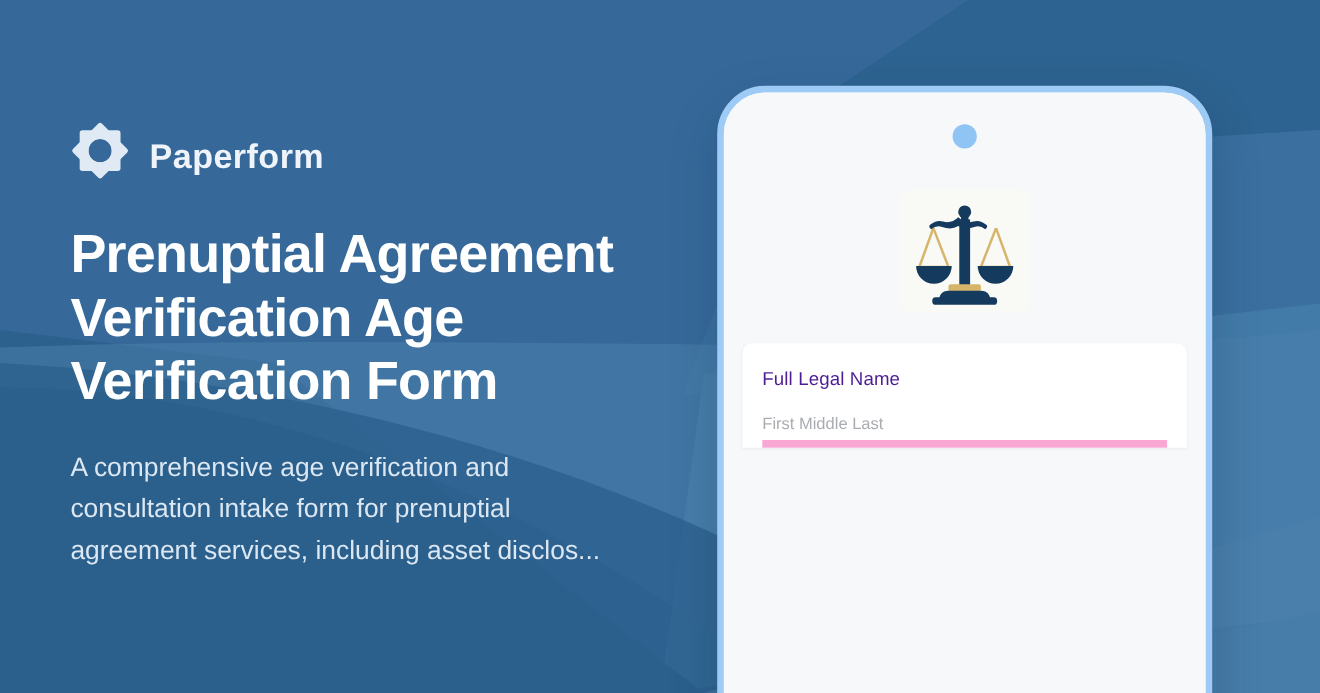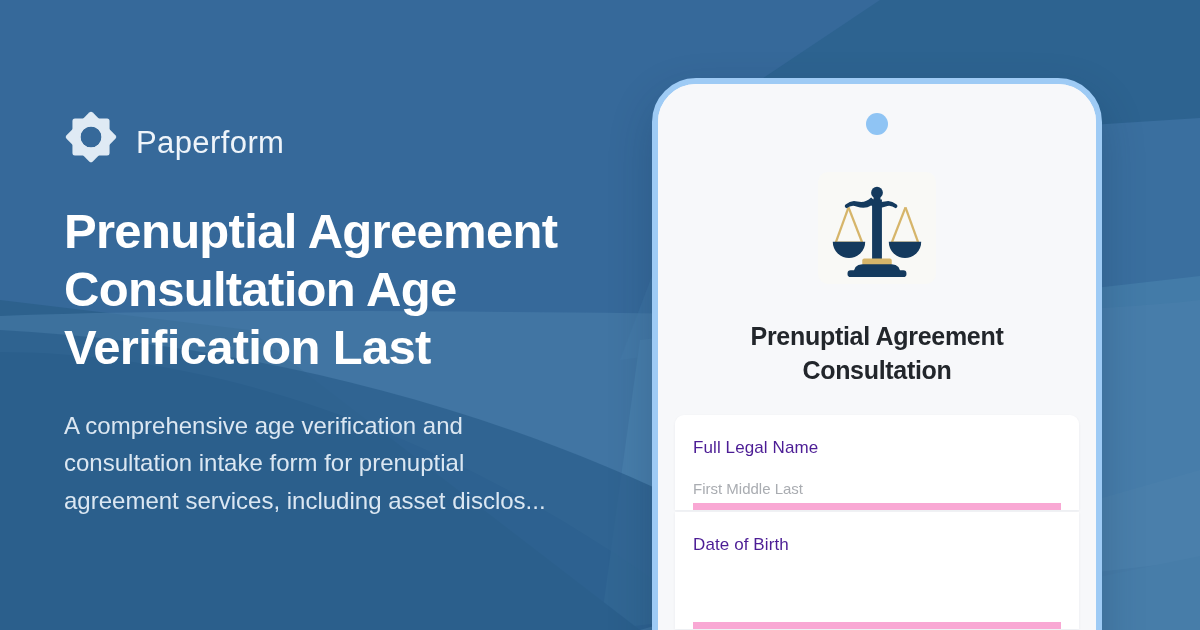--- a/index.html
+++ b/index.html
@@ -36,21 +36,21 @@
     display:flex;
     align-items:center;
     gap:18px;
     margin-bottom:38px;
   }
   .brand-mark { width:54px; height:54px; display:block; flex:0 0 auto; }
   .brand-name {
     font-size:31px;
     letter-spacing:.4px;
     color:#eef4fa;
-    font-weight:400;
+    font-weight:700;
     margin-top:13px;
   }
 
   .headline {
     font-size:49px;
     line-height:1.19;
     font-weight:700;
     color:#ffffff;
     letter-spacing:-0.7px;
     max-width:545px;
@@ -186,21 +186,21 @@
           <g mask="url(#holeMask)">
             <rect x="10" y="10" width="44" height="44" rx="3" fill="#dfeaf4"></rect>
             <rect x="10" y="10" width="44" height="44" rx="3" fill="#dfeaf4" transform="rotate(45 32 32)"></rect>
           </g>
           <circle cx="32" cy="32" r="13.8" fill="none" stroke="#dfeaf4" stroke-width="2.6"></circle>
         </svg>
       </span>
       <span class="brand-name">Paperform</span>
     </div>
 
-    <h1 class="headline">Prenuptial Agreement Consultation Age Verification Last</h1>
+    <h1 class="headline">Prenuptial Agreement Verification Age Verification Form</h1>
 
     <p class="subhead">A comprehensive age verification and consultation intake form for prenuptial agreement services, including asset disclos...</p>
   </div>
 
   <div class="phone">
     <div class="phone-screen">
 
       <div class="camera-dot"></div>
 
       <svg class="form-icon" viewBox="0 0 120 114" xmlns="http://www.w3.org/2000/svg" aria-hidden="true">
@@ -225,35 +225,28 @@
         <rect x="56.5" y="24" width="7" height="8" fill="#143a5e"></rect>
 
         <rect x="55" y="28" width="10" height="63" fill="#143a5e"></rect>
 
         <rect x="45" y="88" width="30" height="7" rx="2" fill="#d6b56a"></rect>
 
         <path d="M36 105 q0 -11 9 -11 h30 q9 0 9 11 Z" fill="#143a5e"></path>
         <rect x="30" y="100" width="60" height="7" rx="3.2" fill="#143a5e"></rect>
       </svg>
 
-      <div class="form-title">Prenuptial Agreement Consultation</div>
 
       <div class="fields">
 
         <div class="field-card">
           <div class="field-label">Full Legal Name</div>
           <div class="field-input">
             <span class="field-placeholder">First Middle Last</span>
           </div>
         </div>
 
-        <div class="field-card">
-          <div class="field-label">Date of Birth</div>
-          <div class="field-input tall">
-            <span class="field-placeholder"></span>
-          </div>
-        </div>
 
       </div>
     </div>
   </div>
 
 </div>
 
 </body></html>

